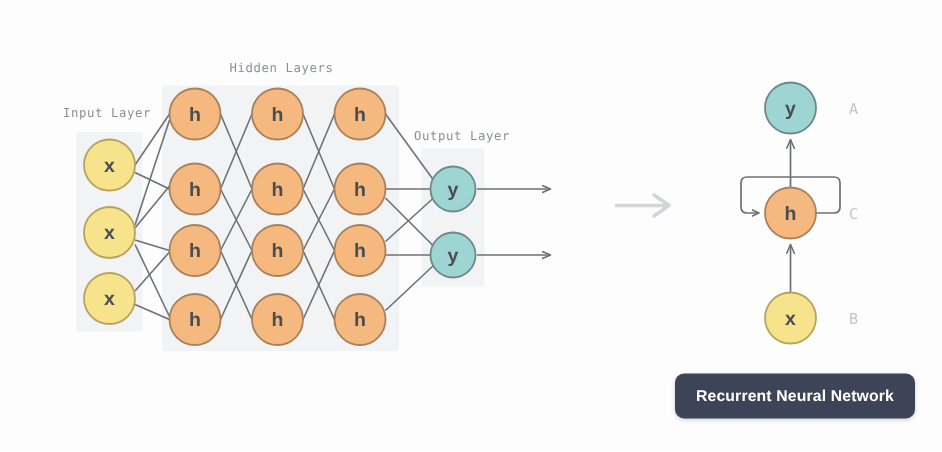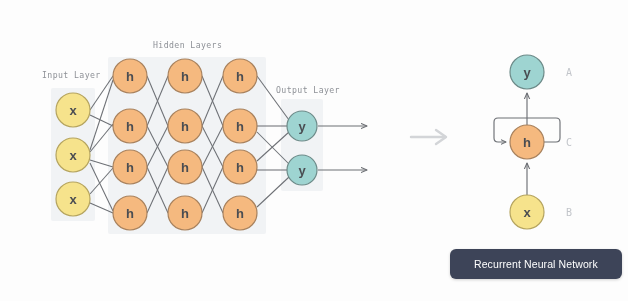--- a/index.html
+++ b/index.html
@@ -69,23 +69,23 @@
     stroke-linecap: round;
     stroke-linejoin: round;
   }
   .panel { fill: #eceef1; opacity: 0.72; }
   .badge {
     position: absolute;
     background: #3d4458;
     color: #ffffff;
     font-family: "Liberation Sans", sans-serif;
     font-size: 10.5px;
-    font-weight: 400;
+    font-weight: 700;
     border-radius: 6px;
-    padding: 9px 24px;
+    padding: 9px 14px;
     left: 450px;
     top: 249px;
     letter-spacing: 0.1px;
     white-space: nowrap;
     box-shadow: 0 1px 3px rgba(0,0,0,0.18);
   }
 </style>
 </head>
 <body>
 

